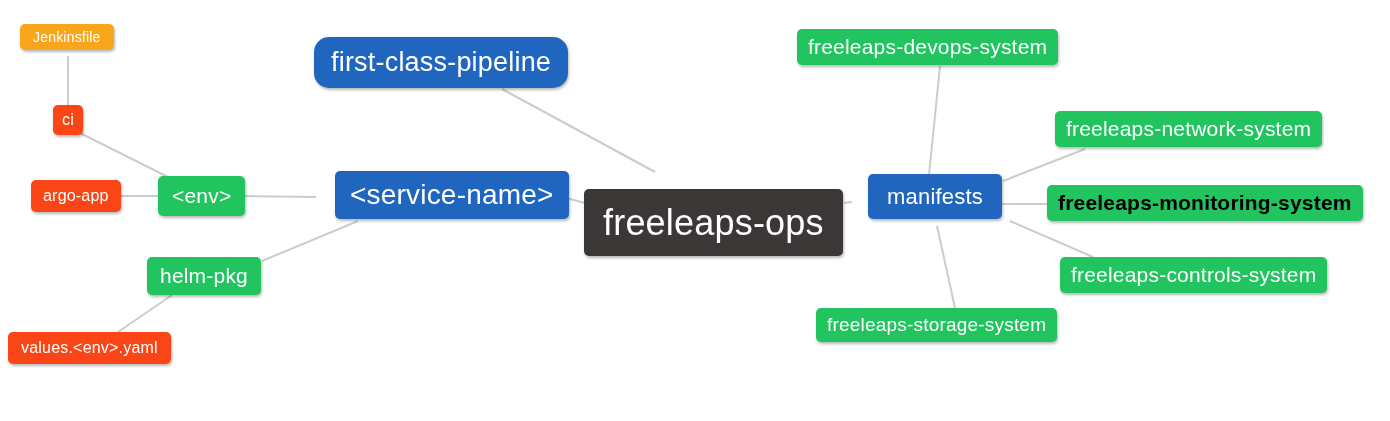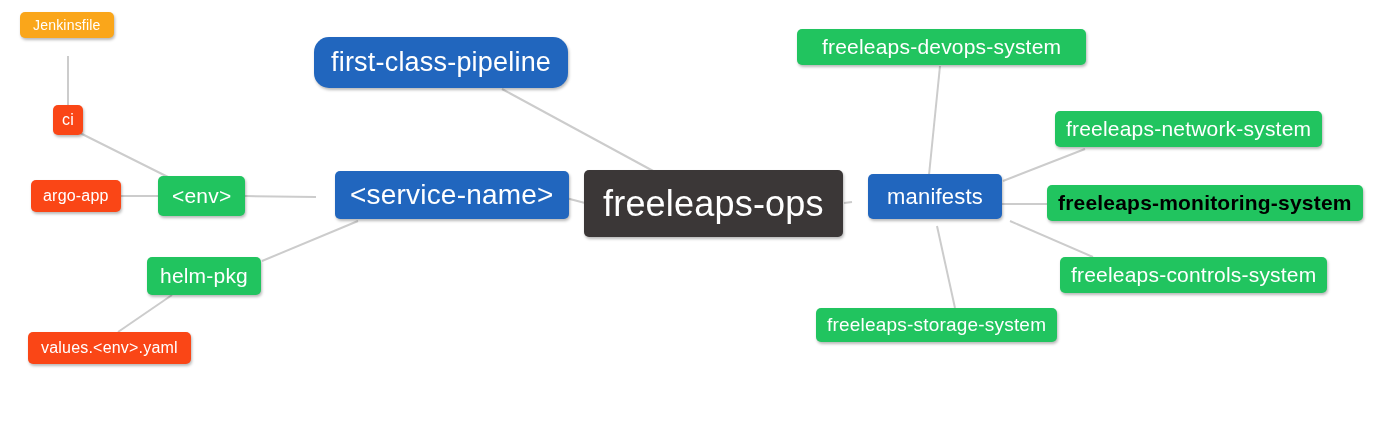--- a/index.html
+++ b/index.html
@@ -16,31 +16,31 @@
     position:absolute; z-index:1;
     color:#ffffff;
     border-radius:5px;
     white-space:nowrap;
     line-height:1.15;
     box-shadow:1px 2px 3px rgba(0,0,0,.28);
     cursor:pointer;
     letter-spacing:0.2px;
   }
   
-  #n-jenkinsfile { left:20px;  top:12px;  font-size:14px; padding:5px 13px;text-align:right; }
+  #n-jenkinsfile { left:20px;  top:24px;  font-size:14px; padding:5px 13px;text-align:right; }
   #n-ci          { left:53px;  top:105px; font-size:16px; padding:6px 9px;  }
   #n-argo-app    { left:31px;  top:180px; font-size:16px; padding:7px 12px; }
   #n-env         { left:158px; top:176px; font-size:21px; padding:8px 14px; }
   #n-helm-pkg    { left:147px; top:257px; font-size:21px; padding:7px 13px; }
   #n-values      { left:8px;   top:332px; font-size:16px; padding:7px 13px; }
   #n-pipeline    { left:314px; top:37px;  font-size:27px; padding:10px 17px;border-radius:15px; }
   #n-service     { left:335px; top:171px; font-size:28px; padding:8px 15px; }
-  #n-ops         { left:584px; top:170px; font-size:36px; padding:13px 19px; }
+  #n-ops         { left:584px; top:189px; font-size:36px; padding:13px 19px; }
   #n-manifests   { left:868px; top:174px; font-size:22px; padding:10px 19px; }
-  #n-devops      { left:797px; top:29px;  font-size:21px; padding:6px 25px; }
+  #n-devops      { left:797px; top:29px;  font-size:21px; padding:6px 11px; }
   #n-network     { left:1055px;top:111px; font-size:21px; padding:6px 11px; }
   #n-monitoring  { left:1047px;top:185px; font-size:21px; padding:6px 11px; }
   #n-controls    { left:1060px;top:257px; font-size:21px; padding:6px 11px; }
   #n-storage     { left:816px; top:308px; font-size:19px; padding:6px 11px; }
 </style>
 </head>
 <body>
 
 <div id="canvas">
 
@@ -59,21 +59,21 @@
     <line x1="1002" y1="204" x2="1048" y2="204" stroke="#CCCCCC"></line>
     <line x1="1010" y1="221" x2="1093" y2="257" stroke="#CCCCCC"></line>
     <line x1="937" y1="226" x2="955" y2="308" stroke="#CCCCCC"></line>
   </svg>
 
   <div class="node" id="n-jenkinsfile" style="background: rgb(250, 166, 26); color: rgb(255, 255, 255);"><span>Jenkinsfile</span></div>
   <div class="node" id="n-ci" style="background: rgb(250, 70, 22); color: rgb(255, 255, 255);"><span>ci</span></div>
   <div class="node" id="n-argo-app" style="background: rgb(250, 70, 22); color: #ffffff;"><span>argo-app</span></div>
   <div class="node" id="n-env" style="background: rgb(33, 196, 95); color: rgb(255, 255, 255);"><span>&lt;env&gt;</span></div>
   <div class="node" id="n-helm-pkg" style="background: rgb(33, 196, 95); color: rgb(255, 255, 255);"><span>helm-pkg</span></div>
-  <div class="node" id="n-values" style="background: rgb(250, 70, 22); color: rgb(255, 255, 255); margin-left: 20px;"><span>values.&lt;env&gt;.yaml</span></div>
+  <div class="node" id="n-values" style="background: rgb(250, 70, 22); color: rgb(255, 255, 255);"><span>values.&lt;env&gt;.yaml</span></div>
   <div class="node" id="n-pipeline" style="background: rgb(33, 102, 190); color: rgb(255, 255, 255);"><span>first-class-pipeline</span></div>
   <div class="node" id="n-service" style="background: rgb(33, 102, 190); color: rgb(255, 255, 255);"><span>&lt;service-name&gt;</span></div>
   <div class="node" id="n-ops" style="background: rgb(59, 55, 55); color: rgb(255, 255, 255);"><span>freeleaps-ops</span></div>
   <div class="node" id="n-manifests" style="background: rgb(33, 102, 190); color: rgb(255, 255, 255);"><span>manifests</span></div>
   <div class="node" id="n-devops" style="background: rgb(33, 196, 95); color: rgb(255, 255, 255);"><span>freeleaps-devops-system</span></div>
   <div class="node" id="n-network" style="background: rgb(33, 196, 95); color: rgb(255, 255, 255);"><span>freeleaps-network-system</span></div>
   <div class="node" id="n-monitoring" style="background: rgb(33, 196, 95); color: #000000; font-weight: bold;"><span>freeleaps-monitoring-system</span></div>
   <div class="node" id="n-controls" style="background: rgb(33, 196, 95); color: rgb(255, 255, 255);"><span>freeleaps-controls-system</span></div>
   <div class="node" id="n-storage" style="background: rgb(33, 196, 95); color: rgb(255, 255, 255);"><span>freeleaps-storage-system</span></div>
 

